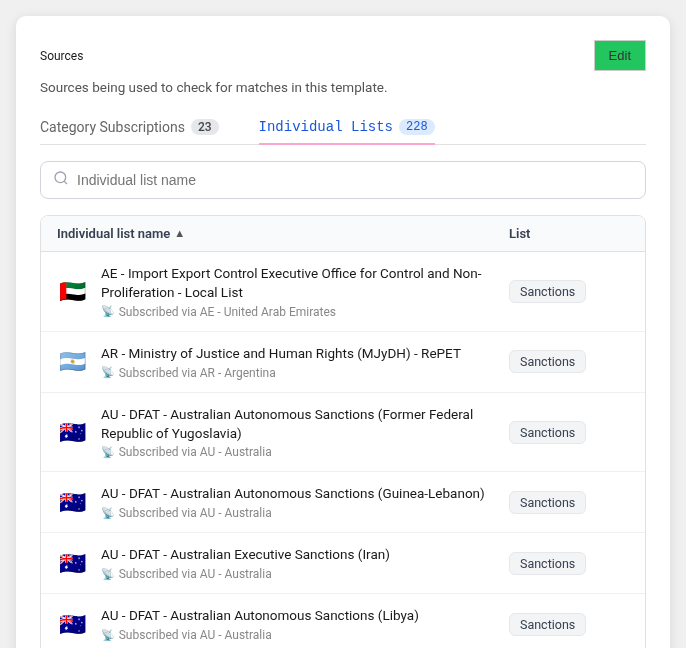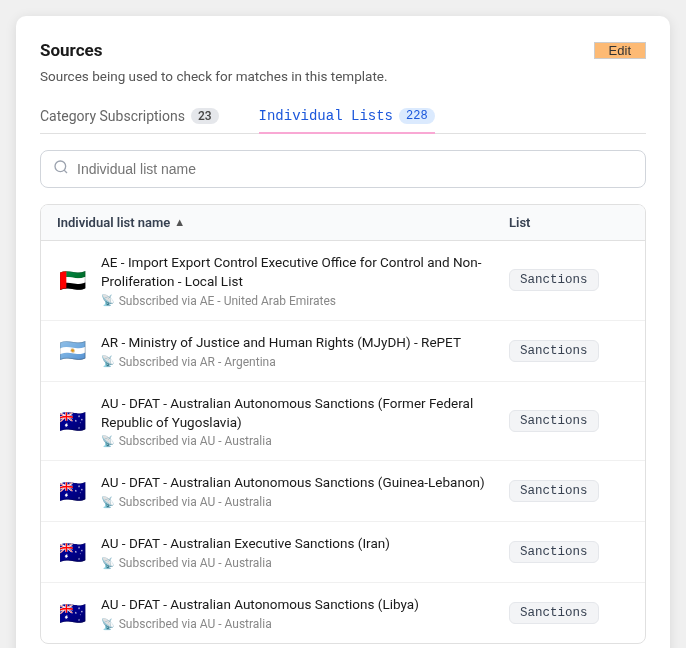--- a/index.html
+++ b/index.html
@@ -21,29 +21,29 @@
       padding: 24px 24px 0 24px;
       overflow: hidden;
     }
     .header-row {
       display: flex;
       align-items: center;
       justify-content: space-between;
       margin-bottom: 8px;
     }
     .sources-title {
-      font-size: 17px;
-      font-weight: 700;
+      font-size: 12px;
+      font-weight: 400;
       color: #1a1a1a;
     }
     .edit-button {
-      padding: 0 14px;
+      padding: 7px 14px;
       border: 1px solid #ccc;
       border-radius: 0;
-      background: #fdba74;
+      background: #22c55e;
       font-size: 13px;
       color: #333;
       cursor: pointer;
     }
     .subtitle {
       font-size: 13.5px;
       color: #555;
       margin-bottom: 16px;
     }
     .tabs-row {
@@ -185,21 +185,20 @@
       justify-content: flex-start;
     }
     .badge-pill {
       background: #f3f4f6;
       border: 1px solid #e5e7eb;
       border-radius: 6px;
       padding: 3px 10px;
       font-size: 12.5px;
       color: #374151;
       white-space: nowrap;
-      font-family: Liberation Mono, monospace;
     }
   </style>
 </head>
 <body>
 
 <div class="card">
 
   <div class="header-row">
     <span class="sources-title">Sources</span>
     <button class="edit-button">Edit</button>

